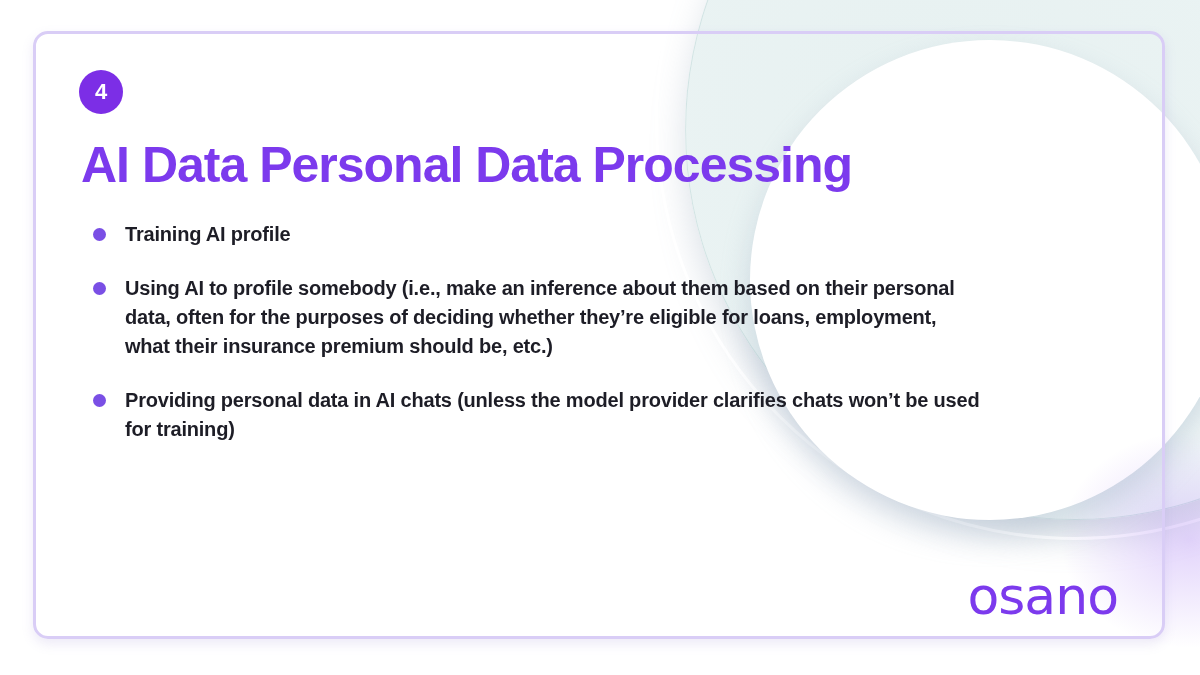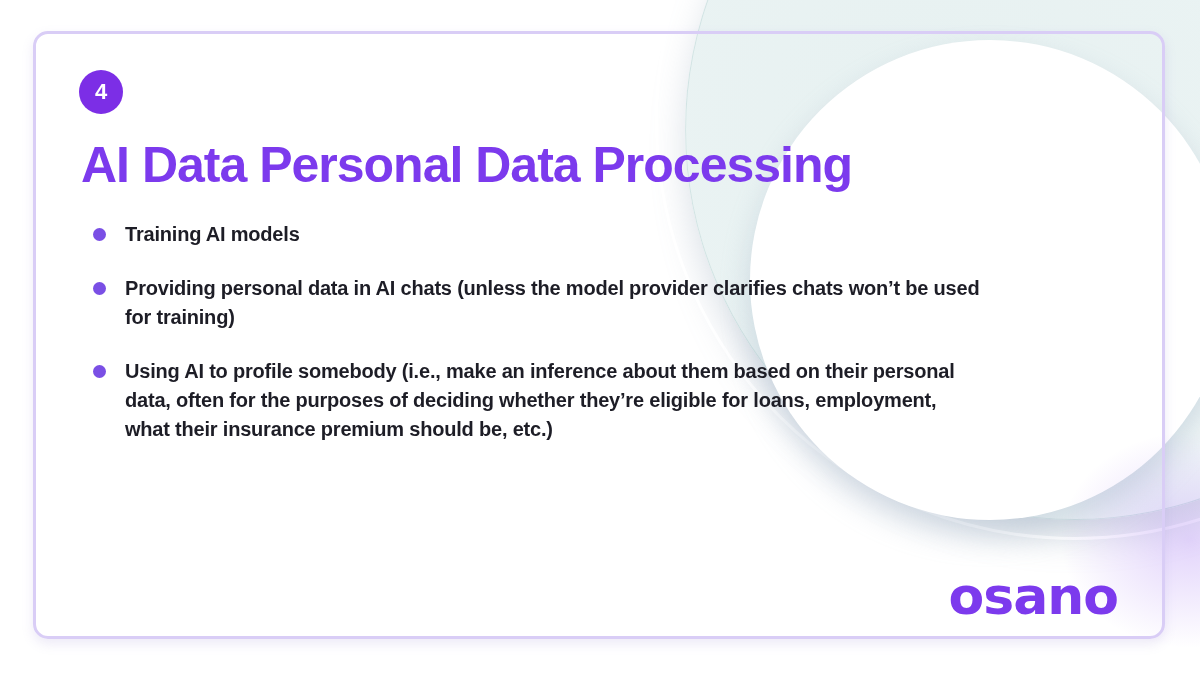--- a/index.html
+++ b/index.html
@@ -78,21 +78,21 @@
     margin:8px 19px 0 0;
   }
   .btxt{
     font-size:20px;line-height:29px;font-weight:bold;
     letter-spacing:-0.2px;color:var(--body-text);
     max-width:1000px;white-space:pre-line;
   }
 
   .logo{
     position:absolute;right:44px;bottom:14px;
-    font-family:"DejaVu Sans",sans-serif;font-weight:bold;
+    font-family:"DejaVu Sans",sans-serif;font-weight:normal;
     font-size:52px;letter-spacing:-1px;line-height:1;
     color:var(--accent);
   }
 </style>
 </head>
 <body>
 
 <div class="stage">
 
   <div class="ring-outer"></div>
@@ -102,31 +102,31 @@
 
   <div class="card">
 
     <div class="badge">4</div>
 
     <h1 class="title">AI Data Personal Data Processing</h1>
 
     <ul class="bullets">
       <li class="bullet">
         <span class="dot"></span>
-        <span class="btxt">Training AI models</span>
-      </li>
-      <li class="bullet">
-        <span class="dot"></span>
-        <span class="btxt">Providing personal data in AI chats (unless the model provider clarifies chats won’t be used
-for training)</span>
+        <span class="btxt">Training AI profile</span>
       </li>
       <li class="bullet">
         <span class="dot"></span>
         <span class="btxt">Using AI to profile somebody (i.e., make an inference about them based on their personal
 data, often for the purposes of deciding whether they’re eligible for loans, employment,
 what their insurance premium should be, etc.)</span>
+      </li>
+      <li class="bullet">
+        <span class="dot"></span>
+        <span class="btxt">Providing personal data in AI chats (unless the model provider clarifies chats won’t be used
+for training)</span>
       </li>
     </ul>
 
     <div class="logo">osano</div>
 
   </div>
 </div>
 
 </body></html>

